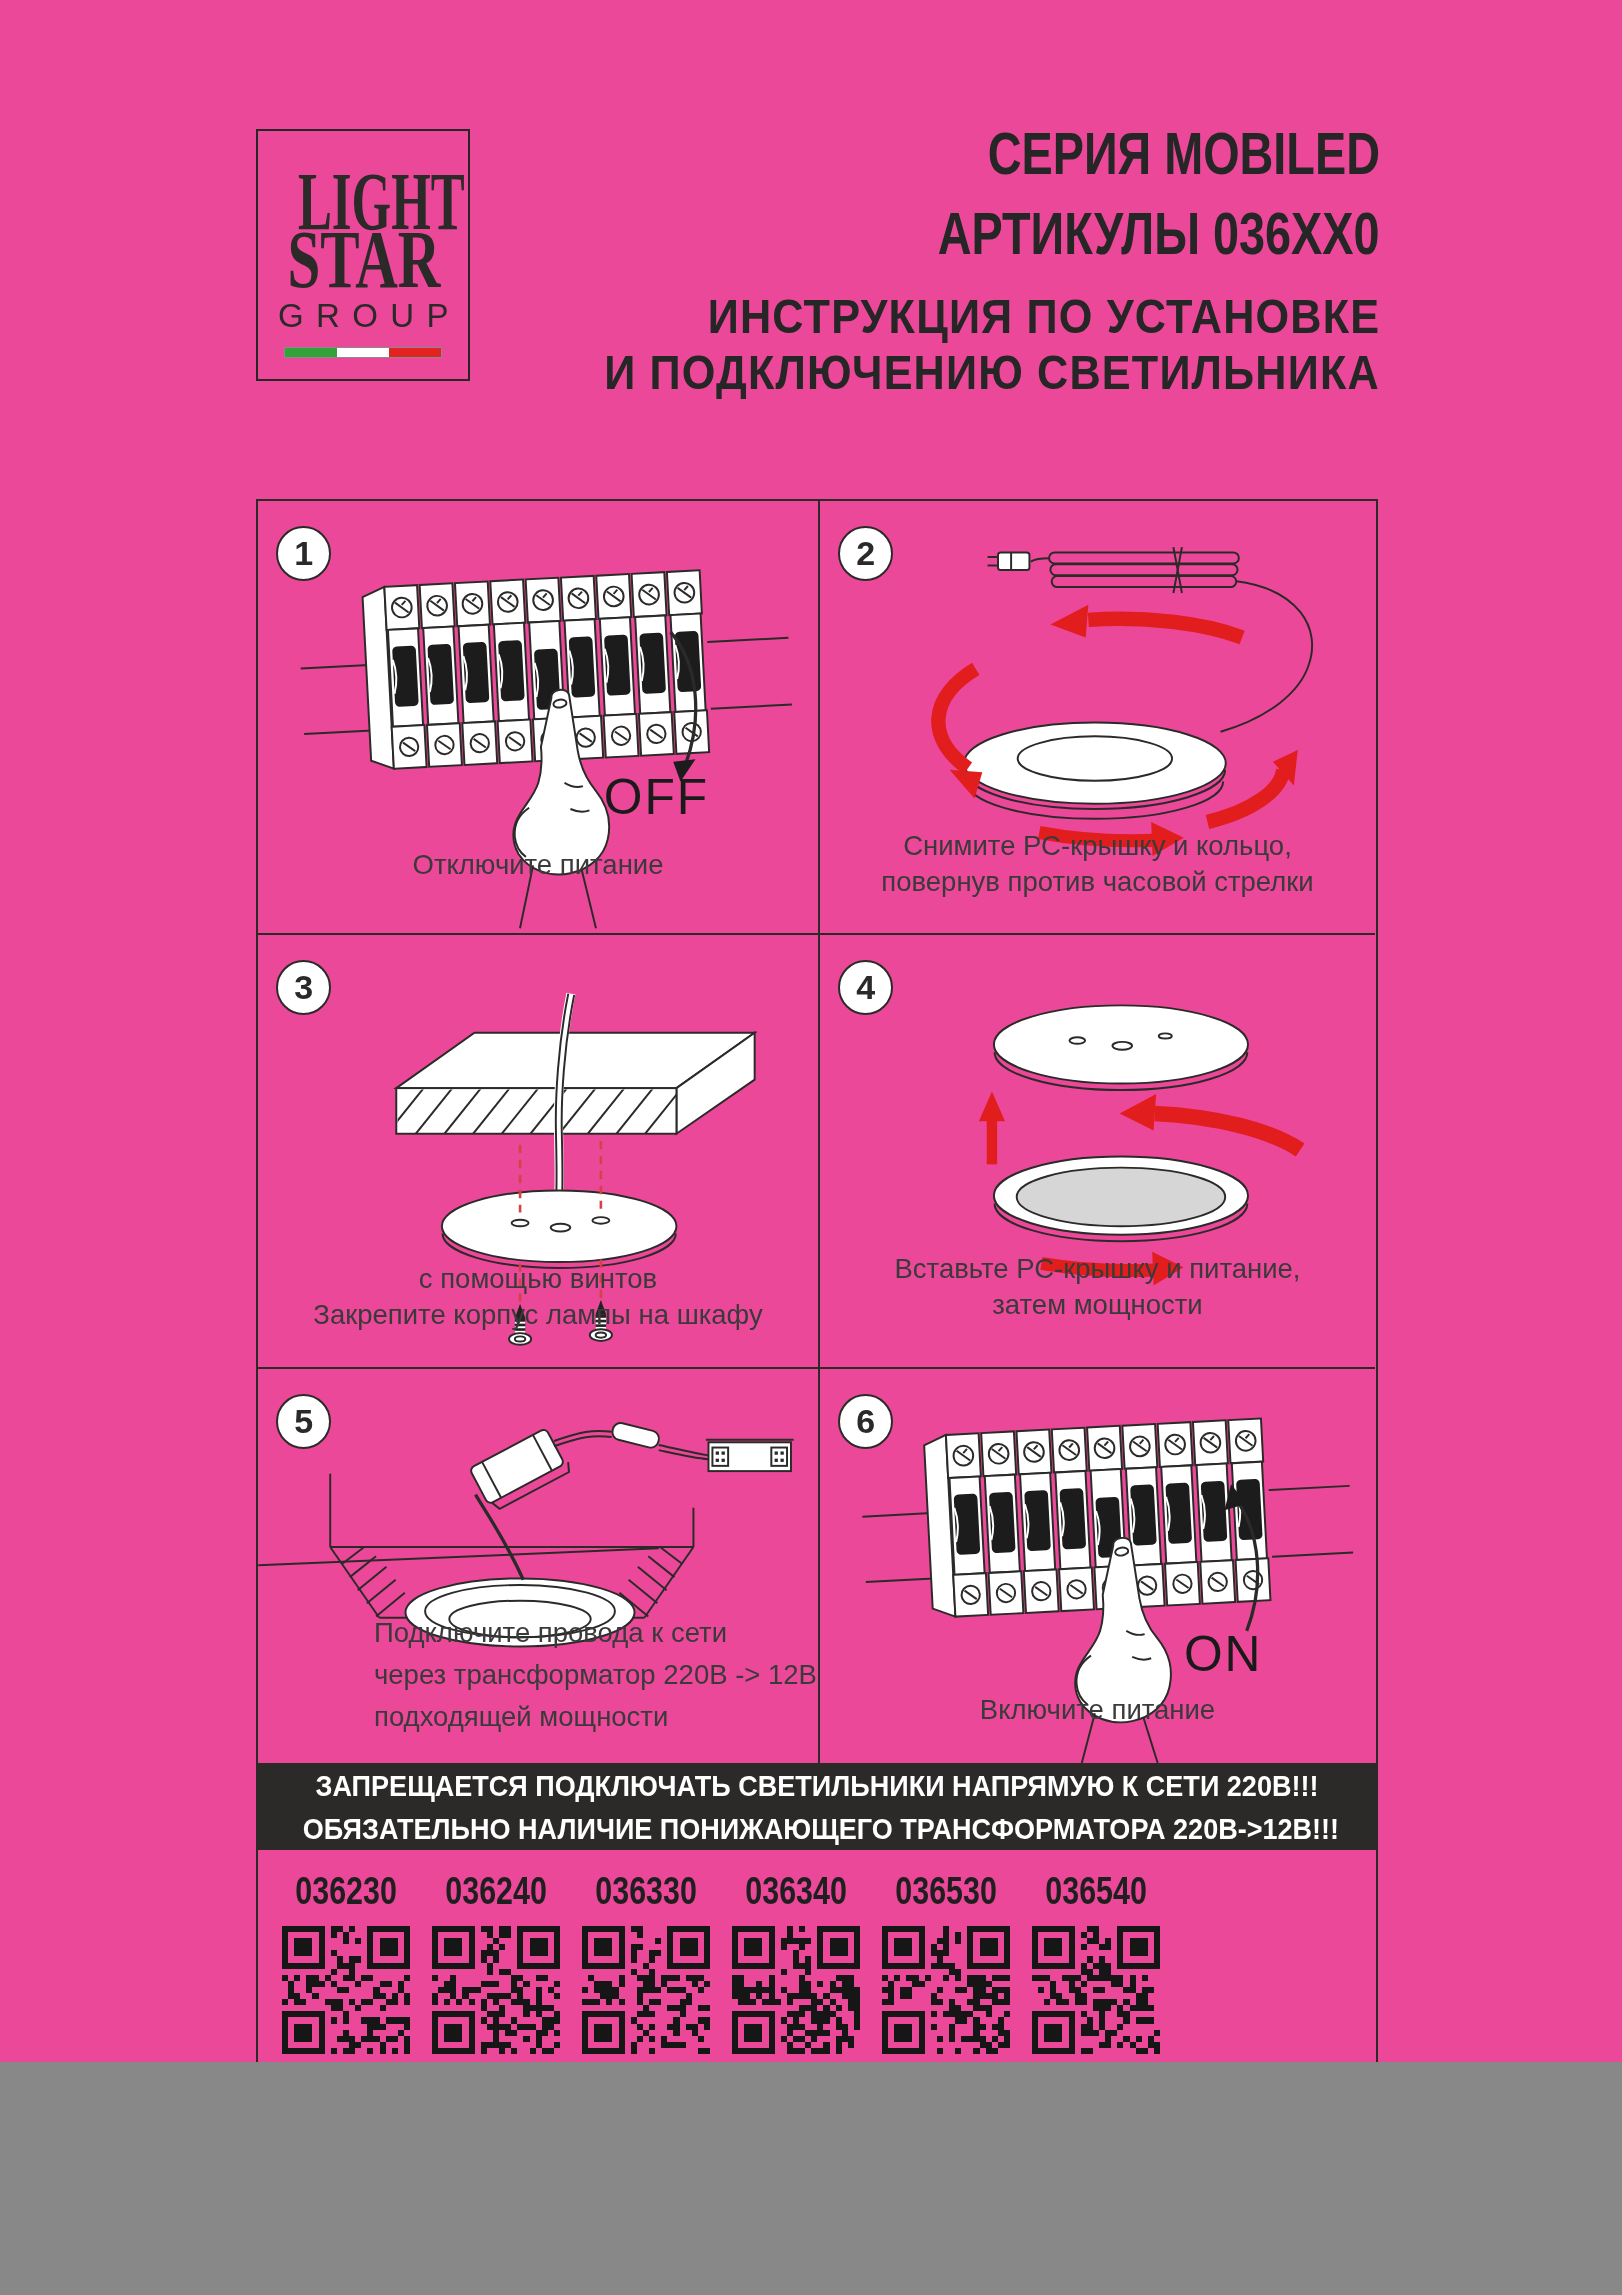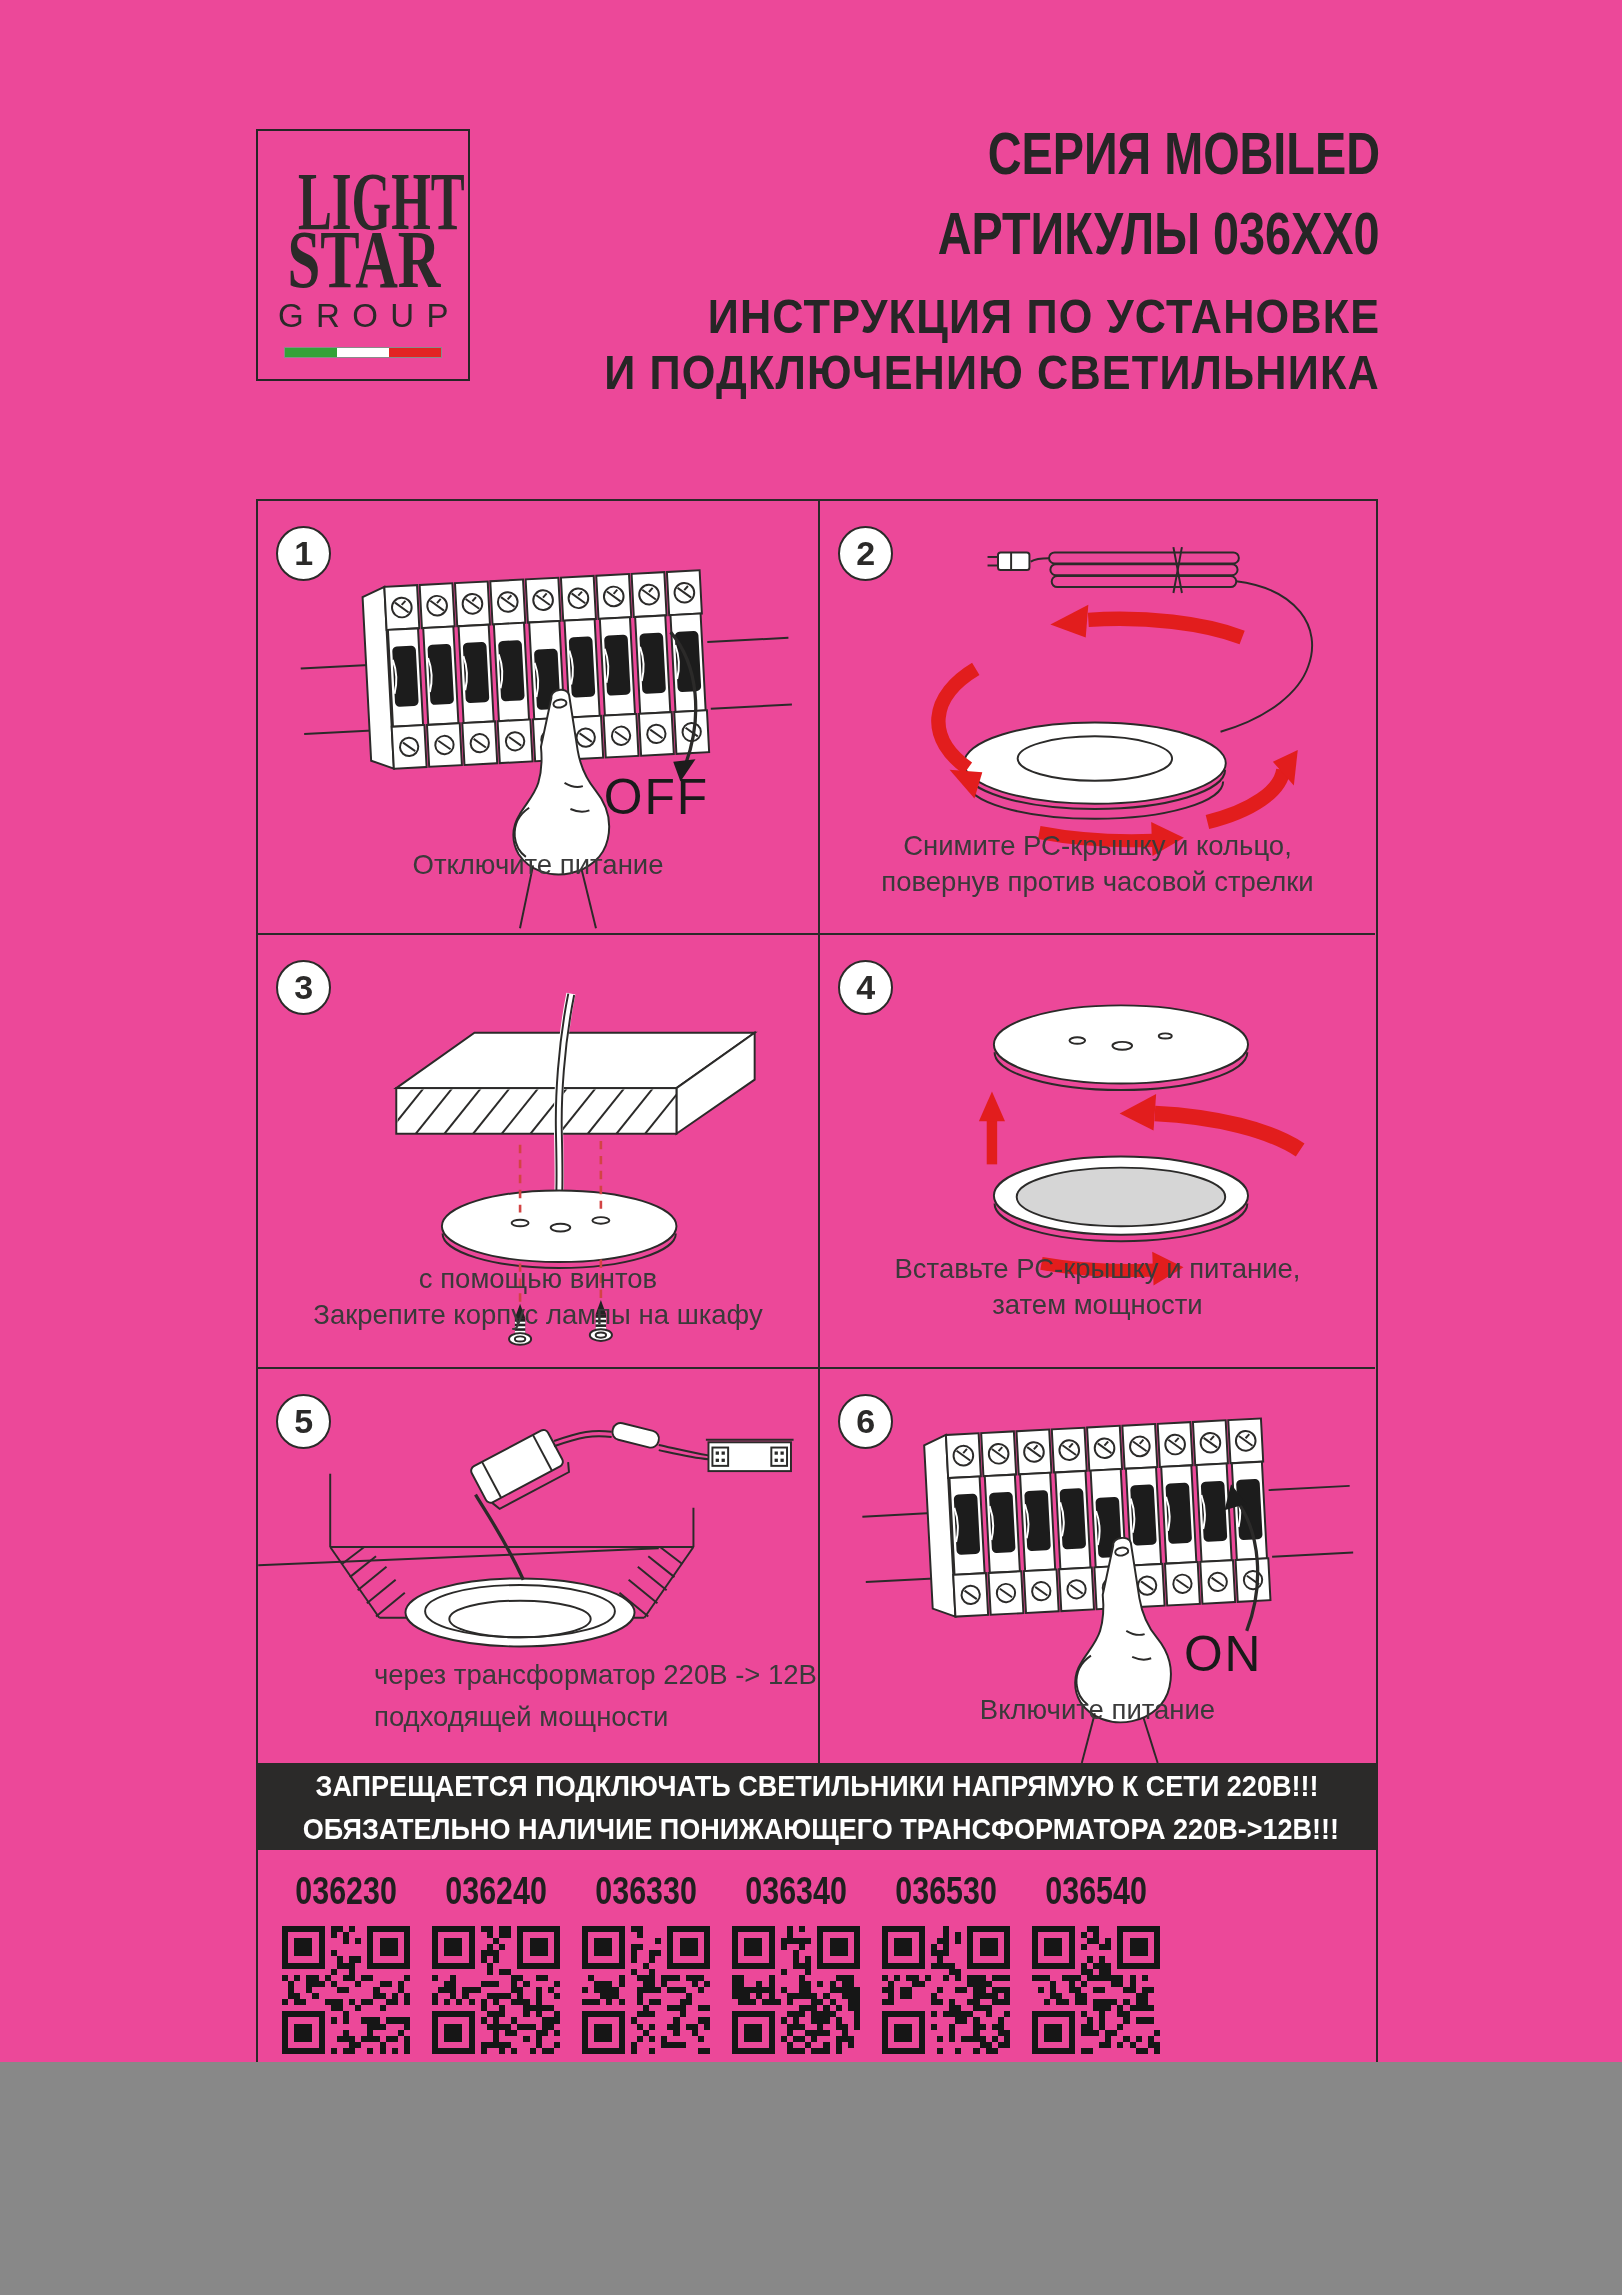--- a/index.html
+++ b/index.html
@@ -414,20 +414,21 @@
           <rect x="699" y="137" width="5" height="5"></rect>
             <rect x="708" y="137" width="5" height="5"></rect>
           <rect x="789" y="126" width="5" height="5"></rect>
             <rect x="798" y="126" width="5" height="5"></rect>
           <rect x="789" y="137" width="5" height="5"></rect>
             <rect x="798" y="137" width="5" height="5"></rect>
         </g>
       </svg>
       <div class="stepnum">5</div>
       <div class="caption cap5">
+        <span>Подключите провода к сети</span>
         <span>через трансформатор 220В -&gt; 12В</span>
         <span>подходящей мощности</span>
       </div>
     </div>
 
     <div class="cell c-r3 c-right">
       <svg viewBox="0 0 848 602">
         <g transform="rotate(-3 440 240) translate(0,-30)">
           <line class="ln" x1="66" y1="236" x2="200" y2="236"></line>
           <line class="ln" x1="66" y1="336" x2="200" y2="336"></line>

